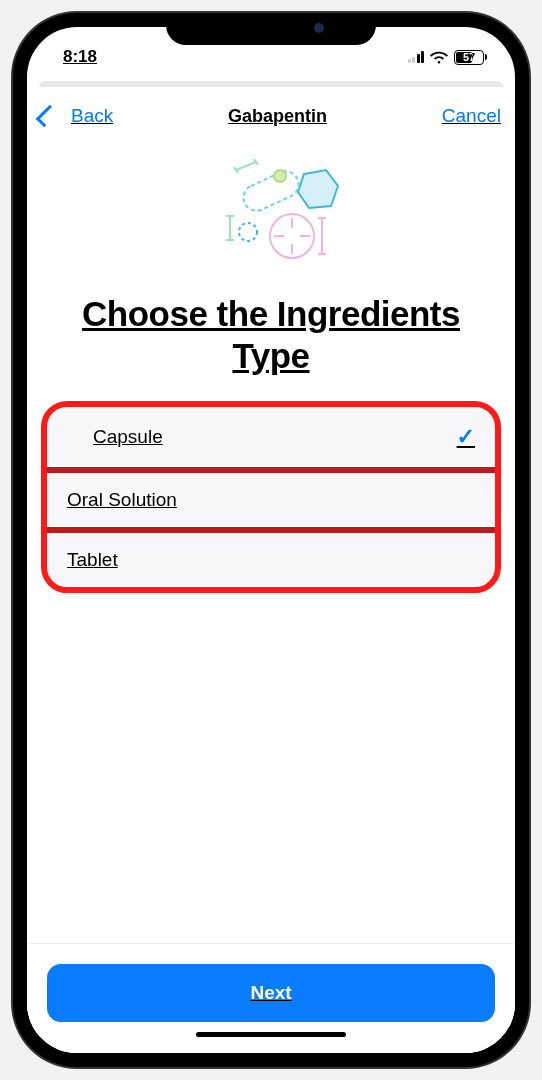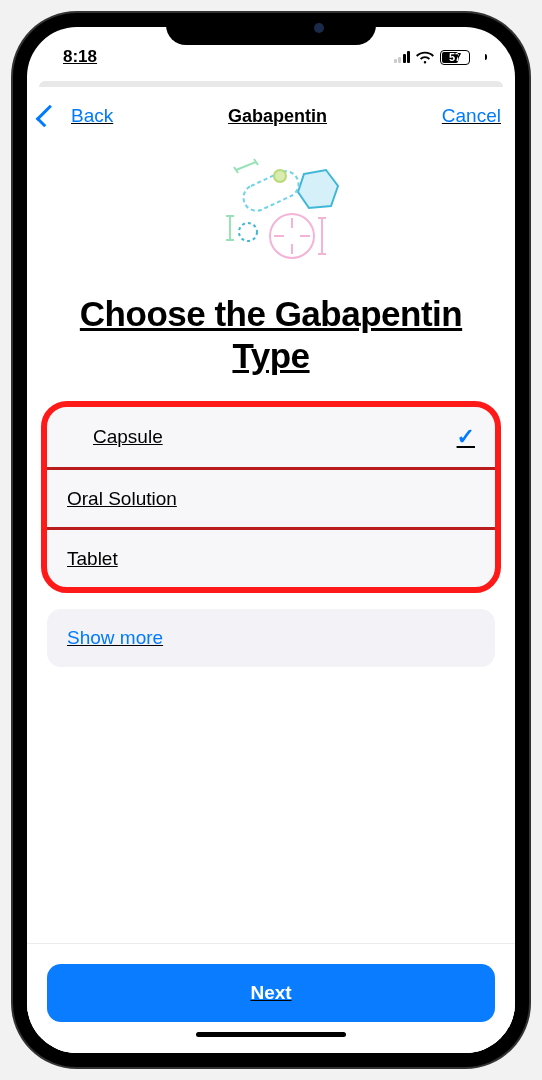--- a/index.html
+++ b/index.html
@@ -65,21 +65,21 @@
     }
     .status-left { font-weight: 700; }
     .status-right { display: flex; align-items: center; gap: 6px; }
     .signal-bars { display: flex; align-items: flex-end; gap: 1.5px; height: 12px; }
     .signal-bars span { width: 3px; background: #000; border-radius: 1px; }
     .signal-bars span:nth-child(1){height:4px; background:#ccc}
     .signal-bars span:nth-child(2){height:6px; background:#ccc}
     .signal-bars span:nth-child(3){height:9px}
     .signal-bars span:nth-child(4){height:12px}
     .wifi-icon { width: 18px; height: 14px; position:relative;}
-    .battery { display:flex; align-items:center; gap:15px;}
+    .battery { display:flex; align-items:center; gap:1px;}
     .battery-body {
       width: 30px; height: 15px;
       border: 1.5px solid #000; border-radius: 4px;
       position: relative; display:flex; align-items:center; justify-content:center;
       font-size: 11px; font-weight:700;
     }
     .battery-fill{
       position:absolute; left:1px; top:1px; bottom:1px;
       width: 56%; background:#000; border-radius:2px; z-index:0;
     }
@@ -154,21 +154,21 @@
       border-radius: 14px;
       overflow: hidden;
     }
     .type-item {
       height: 60px;
       display: flex;
       align-items: center;
       justify-content: space-between;
       padding: 0 20px;
       font-size: 19px;
-      border-top: 3px solid #b91c1c;
+      border-top: 6px solid #b91c1c;
     }
     .type-item:first-child { border-top: none; padding-left: 46px; }
     .check { color: #007aff; font-size: 22px; font-weight:600; display:none;}
     .check.on{display:block;}
     .highlight-ring{
       position:absolute;
       inset:-6px;
       border: 6px solid #ff1a1a;
       border-radius: 26px;
       pointer-events:none;
@@ -270,42 +270,41 @@
               <path d="M44 60 L44 84" stroke="#98e2b8"></path>
               <path d="M40 60 L48 60 M40 84 L48 84" stroke="#98e2b8"></path>
               <path d="M136 62 L136 98" stroke="#f3b4d8"></path>
               <path d="M132 62 L140 62 M132 98 L140 98" stroke="#f3b4d8"></path>
               <path d="M50 14 L70 6" stroke="#98e2b8"></path>
               <path d="M48 11 L52 17 M68 3 L72 9" stroke="#98e2b8"></path>
             </g>
           </svg>
         </div>
 
-        <div class="heading">Choose the Gabapentin Type</div>
+        <div class="heading">Choose the Ingredients Type</div>
 
         <div class="type-list-wrap">
           <div class="type-list">
             <div class="type-item">
               <span>Capsule</span>
               <span class="check on">✓</span>
             </div>
             <div class="type-item">
               <span>Oral Solution</span>
 
             </div>
             <div class="type-item">
               <span>Tablet</span>
 
             </div>
           </div>
           <div class="highlight-ring"></div>
         </div>
 
 
-        <div class="show-more">Show more</div>
 
         <div class="spacer"></div>
       </div>
 
       <div class="footer">
         <div class="next-btn">Next</div>
         <div class="home-indicator"></div>
       </div>
 
     </div>

